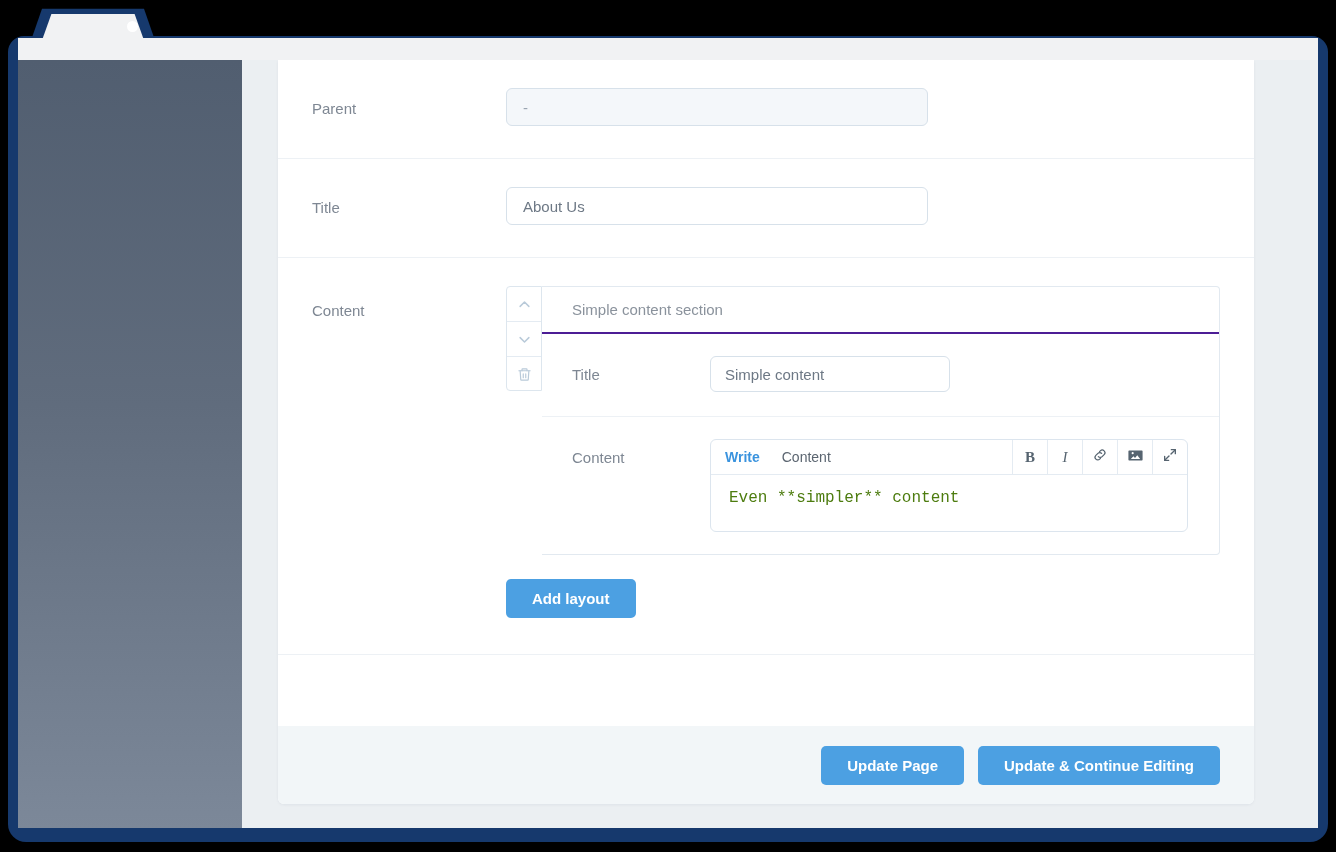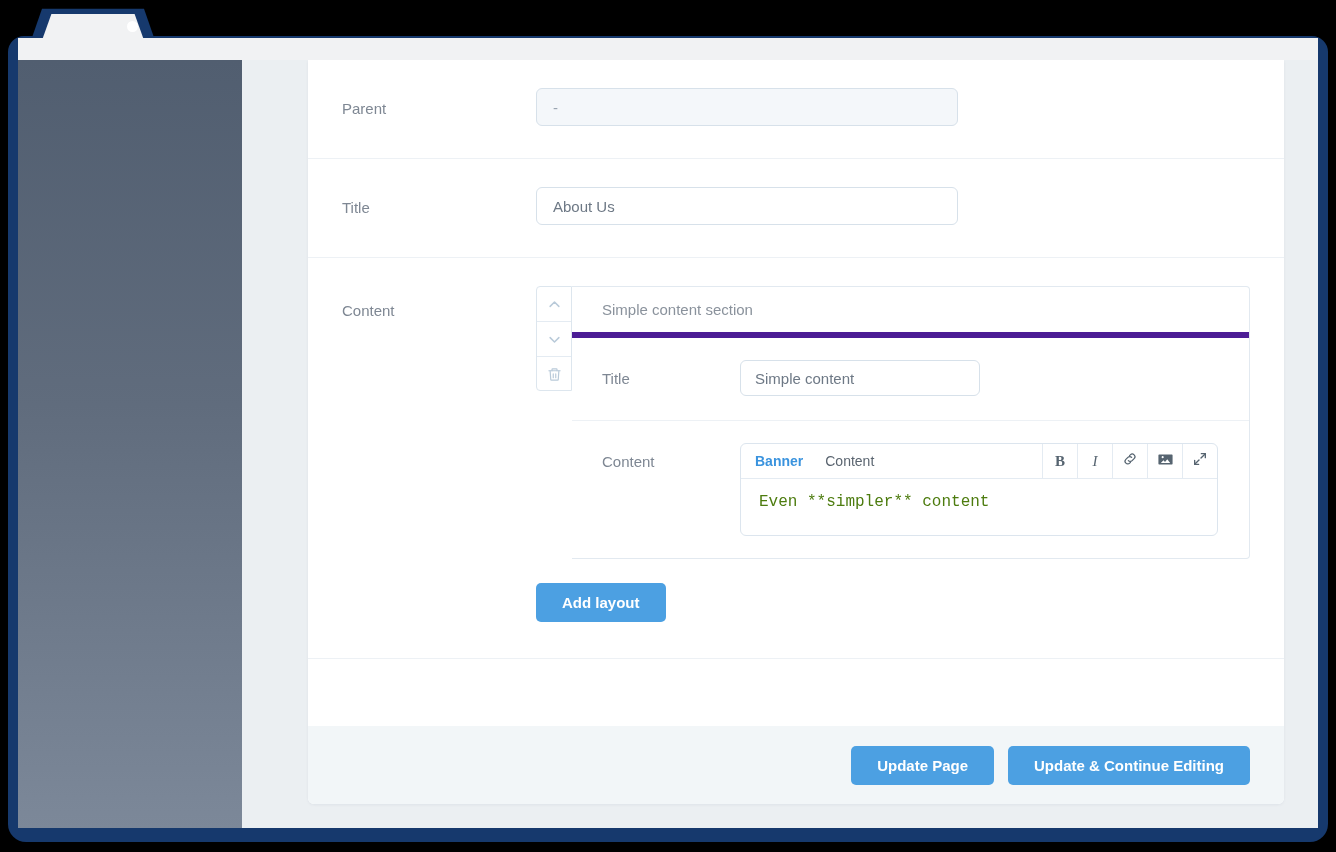--- a/index.html
+++ b/index.html
@@ -70,21 +70,21 @@
   .sidebar {
     position: absolute;
     left: 0; top: 0;
     width: 224px; height: 768px;
     background: linear-gradient(to bottom, #515E70 0%, #606C7D 45%, #7C8899 100%);
   }
 
   
   .card {
     position: absolute;
-    left: 290px; top: 0;
+    left: 260px; top: 0;
     width: 976px;
     height: 744px;
     background: #FFFFFF;
     border-radius: 0 0 6px 6px;
     box-shadow: 0 1px 3px rgba(20,40,80,0.06);
   }
 
   
   .form-row {
     display: flex;
@@ -178,21 +178,21 @@
   .layout-panel {
     flex: 1;
     border: 1px solid #E2E9F0;
     border-left: none;
     border-radius: 0 4px 4px 0;
     background: #FFFFFF;
   }
 
   .layout-panel-head {
     padding: 14px 30px;
-    border-bottom: 6px solid #4c1d95;
+    border-bottom: 2px solid #4c1d95;
     font-size: 15px;
     color: #8A929C;
   }
 
   .layout-field-row {
     display: flex;
     align-items: flex-start;
     padding: 22px 30px;
     border-bottom: 1px solid #EDF1F5;
   }
@@ -403,21 +403,21 @@
                 </div>
 
                 <div class="layout-field-row">
                   <div class="sub-label">Content</div>
                   <div class="sub-field">
 
                     <div class="md-editor">
                       <div class="md-toolbar">
 
                         <div class="md-tabs">
-                          <div class="md-tab active">Banner</div>
+                          <div class="md-tab active">Write</div>
                           <div class="md-tab">Content</div>
                         </div>
 
                         <div class="md-tools">
                           <div class="md-tool bold-tool">
                             <span>B</span>
                           </div>
                           <div class="md-tool italic-tool">
                             <span>I</span>
                           </div>

